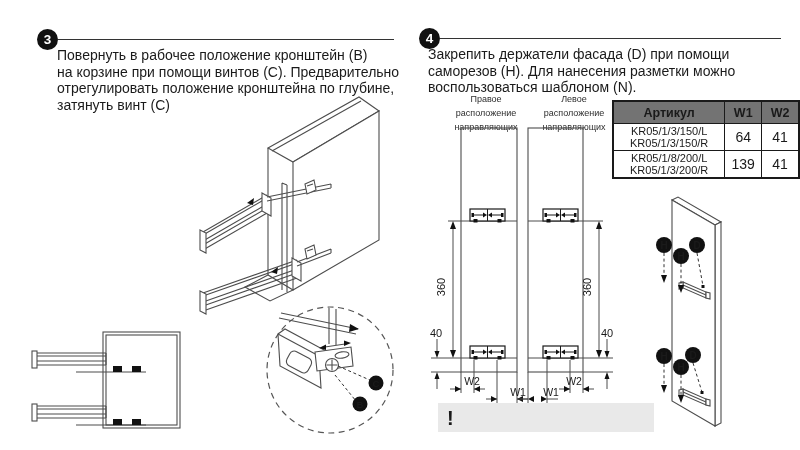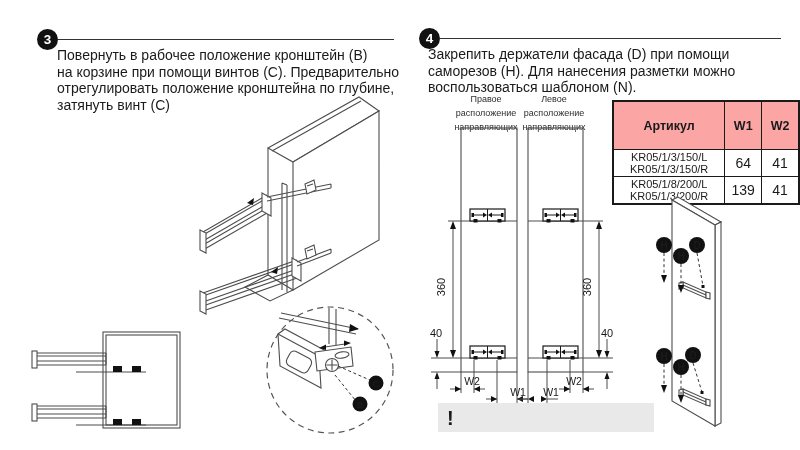--- a/index.html
+++ b/index.html
@@ -8,21 +8,21 @@
   .abs{position:absolute;}
   .step-circle{width:21px;height:21px;border-radius:50%;background:#111;color:#fff;
        font-weight:bold;font-size:13.5px;display:flex;align-items:center;justify-content:center;}
   .step-line{border-top:1.4px solid #333;height:0;}
   .instr{font-size:14px;line-height:16.5px;white-space:pre-line;letter-spacing:0;}
   .placement{font-size:9px;line-height:14px;text-align:center;white-space:pre-line;color:#2e2e2e;}
   .note{background:#e9e9e9;display:flex;align-items:center;padding:0 9px;}
   .note .mark{font-weight:bold;font-size:20px;margin-right:9px;line-height:1;}
   .note .txt{font-size:10.5px;color:#222;}
   table.spec{border-collapse:collapse;background:#fff;border:2px solid #1a1a1a;}
-  table.spec th{background:#fca5a5;border:1.5px solid #1a1a1a;font-size:12.5px;height:21px;padding:13px 4px;}
+  table.spec th{background:#737373;border:1.5px solid #1a1a1a;font-size:12.5px;height:21px;padding:0 4px;}
   table.spec td{border:1.5px solid #1a1a1a;text-align:center;}
   td.art{font-size:11px;line-height:12px;white-space:pre-line;padding:1px 6px;width:103px;}
   td.num{font-size:14px;width:36px;}
   svg{overflow:visible;}
   svg text{font-family:"Liberation Sans","DejaVu Sans",sans-serif;fill:#1a1a1a;}
   .dwg{stroke:#4d4d4d;fill:none;stroke-width:1.1;}
   .dwgF{stroke:#4d4d4d;fill:#fff;stroke-width:1.1;}
   .dim{stroke:#4d4d4d;fill:none;stroke-width:1;}
   .blk{fill:#111;stroke:none;}
   .dash{stroke:#333;fill:none;stroke-width:1;stroke-dasharray:3,2.6;}
@@ -128,21 +128,21 @@
   <span>4</span>
 </div>
 <div class="abs step-line" style="left:440px;top:38px;width:341px"></div>
 <div class="abs instr" style="left:428px;top:46px;width:340px">Закрепить держатели фасада (D) при помощи
 саморезов (H). Для нанесения разметки можно
 воспользоваться шаблоном (N).</div>
 
 <div class="abs placement" style="left:452px;top:92px;width:68px">Правое
 расположение
 направляющих</div>
-<div class="abs placement" style="left:520px;top:92px;width:68px">Левое
+<div class="abs placement" style="left:540px;top:92px;width:68px">Левое
 расположение
 направляющих</div>
 
 <svg class="abs" style="left:425px;top:125px" width="230" height="285" viewBox="0 0 230 285">
   <defs>
     <g id="bracket-icon">
       <rect x="0" y="0" width="35" height="12" fill="#fff" stroke="#1a1a1a" stroke-width="1.2"></rect>
       <line x1="17.5" y1="0" x2="17.5" y2="12" stroke="#1a1a1a" stroke-width="1"></line>
       <line x1="3" y1="6" x2="13" y2="6" stroke="#1a1a1a" stroke-width="1"></line>
       <polygon points="13,3.5 13,8.5 17,6" fill="#111"></polygon>

